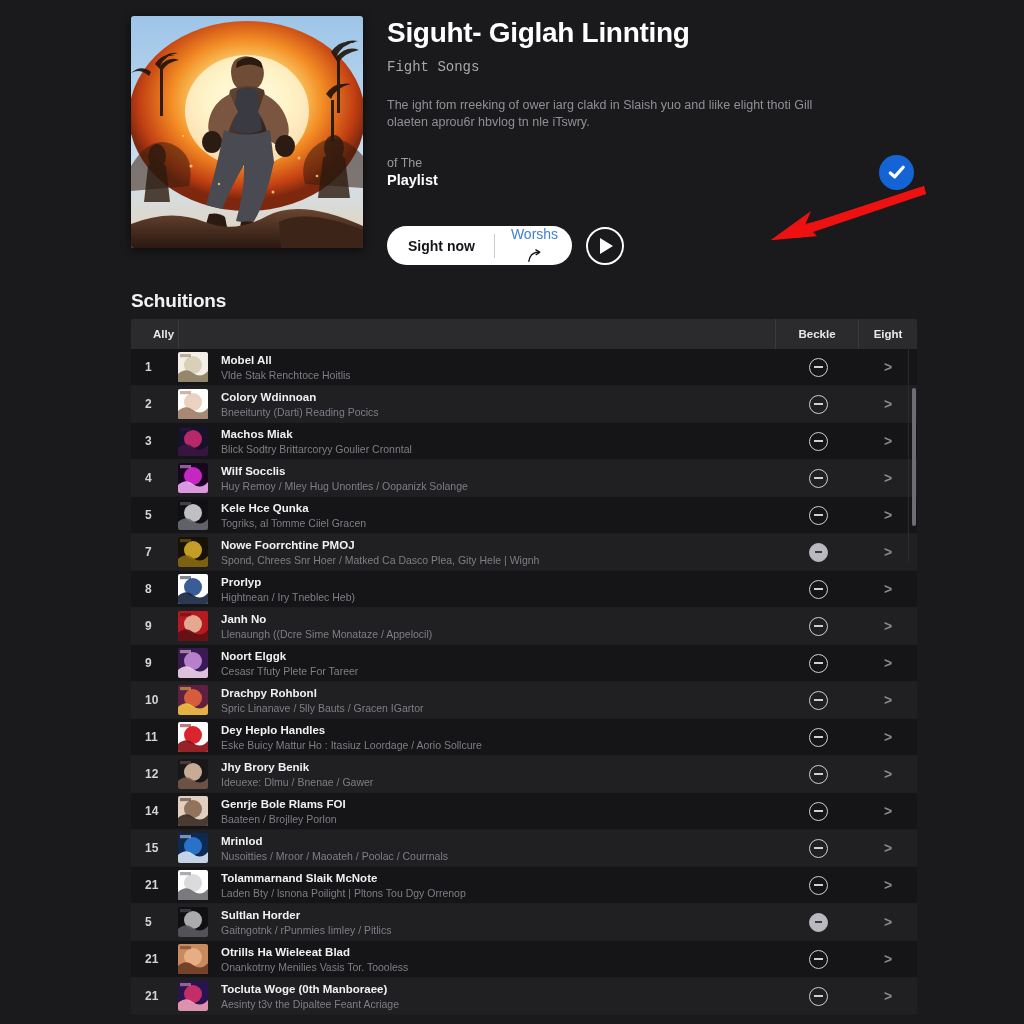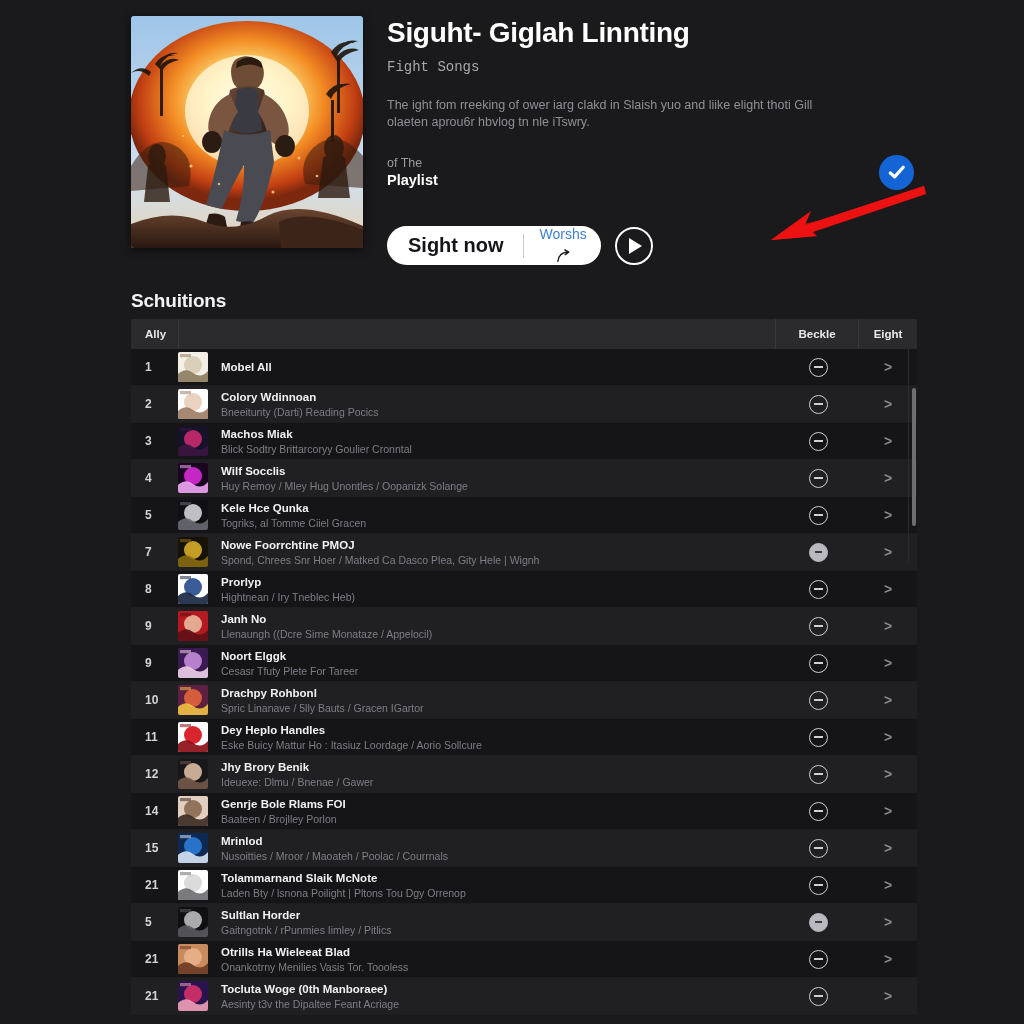--- a/index.html
+++ b/index.html
@@ -66,21 +66,21 @@
   }
   .pill {
     display: flex; align-items: center;
     height: 39px;
     background: #ffffff;
     border-radius: 20px;
     overflow: hidden;
   }
   .pill-primary {
     padding: 0 19px 0 21px;
-    font-size: 20px; font-weight: bold; color: #14141a;
+    font-size: 14px; font-weight: bold; color: #14141a;
     height: 100%; display: flex; align-items: center;
     cursor: pointer;
   }
   .pill-div { width: 1px; height: 24px; background: #c9c9cf; }
   .pill-secondary {
     padding: 0 14px 0 16px;
     display: flex; align-items: center; gap: 7px;
     font-size: 14px; color: #3f7fd4; font-weight: normal;
     height: 100%; cursor: pointer; flex-direction: column;
   }
@@ -128,21 +128,21 @@
     border-radius: 2px;
     overflow: hidden;
   }
   .thead {
     display: flex; align-items: center;
     height: 30px;
     background: #2b2b2e;
     color: #e8e8ea;
     font-size: 11.5px; font-weight: bold;
   }
-  .th-rank { width: 47px; padding-left: 14px; }
+  .th-rank { width: 47px; padding-left: 22px; }
   .th-sep  { width: 1px; height: 30px; background: #3a3a3e; }
   .th-grow { flex: 1; }
   .th-a { width: 82px; text-align: center; }
   .th-b { width: 58px; text-align: center; }
 
   .row {
     display: flex; align-items: center;
     height: 37px;
     border-bottom: 1px solid #1e1e21;
     position: relative;
@@ -343,20 +343,21 @@
           <div class="c-thumb">
             <span class="tn"><svg width="30" height="30" viewBox="0 0 30 30">
                 <rect width="30" height="30" fill="#f3efe6"></rect>
                 <circle cx="15" cy="13" r="9" fill="#d8cdb6" opacity="0.92"></circle>
                 <path d="M0 22 q8 -7 15 -1 q8 6 15 -2 l0 11 H0z" fill="#8a7b5e" opacity="0.9"></path>
                 <rect x="2" y="2" width="11" height="3.2" fill="#8a7b5e" opacity="0.55"></rect>
               </svg></span>
           </div>
           <div class="c-meta">
             <div class="t-name">Mobel All</div>
+            <div class="t-sub">Vlde Stak  Renchtoce Hoitlis</div>
           </div>
           <div class="c-act">
             <span class="minus-ic">
               <i></i>
             </span>
           </div>
           <div class="c-chev">&gt;</div>
         </div>
         <div class="row alt">
           <div class="c-rank">2</div>

